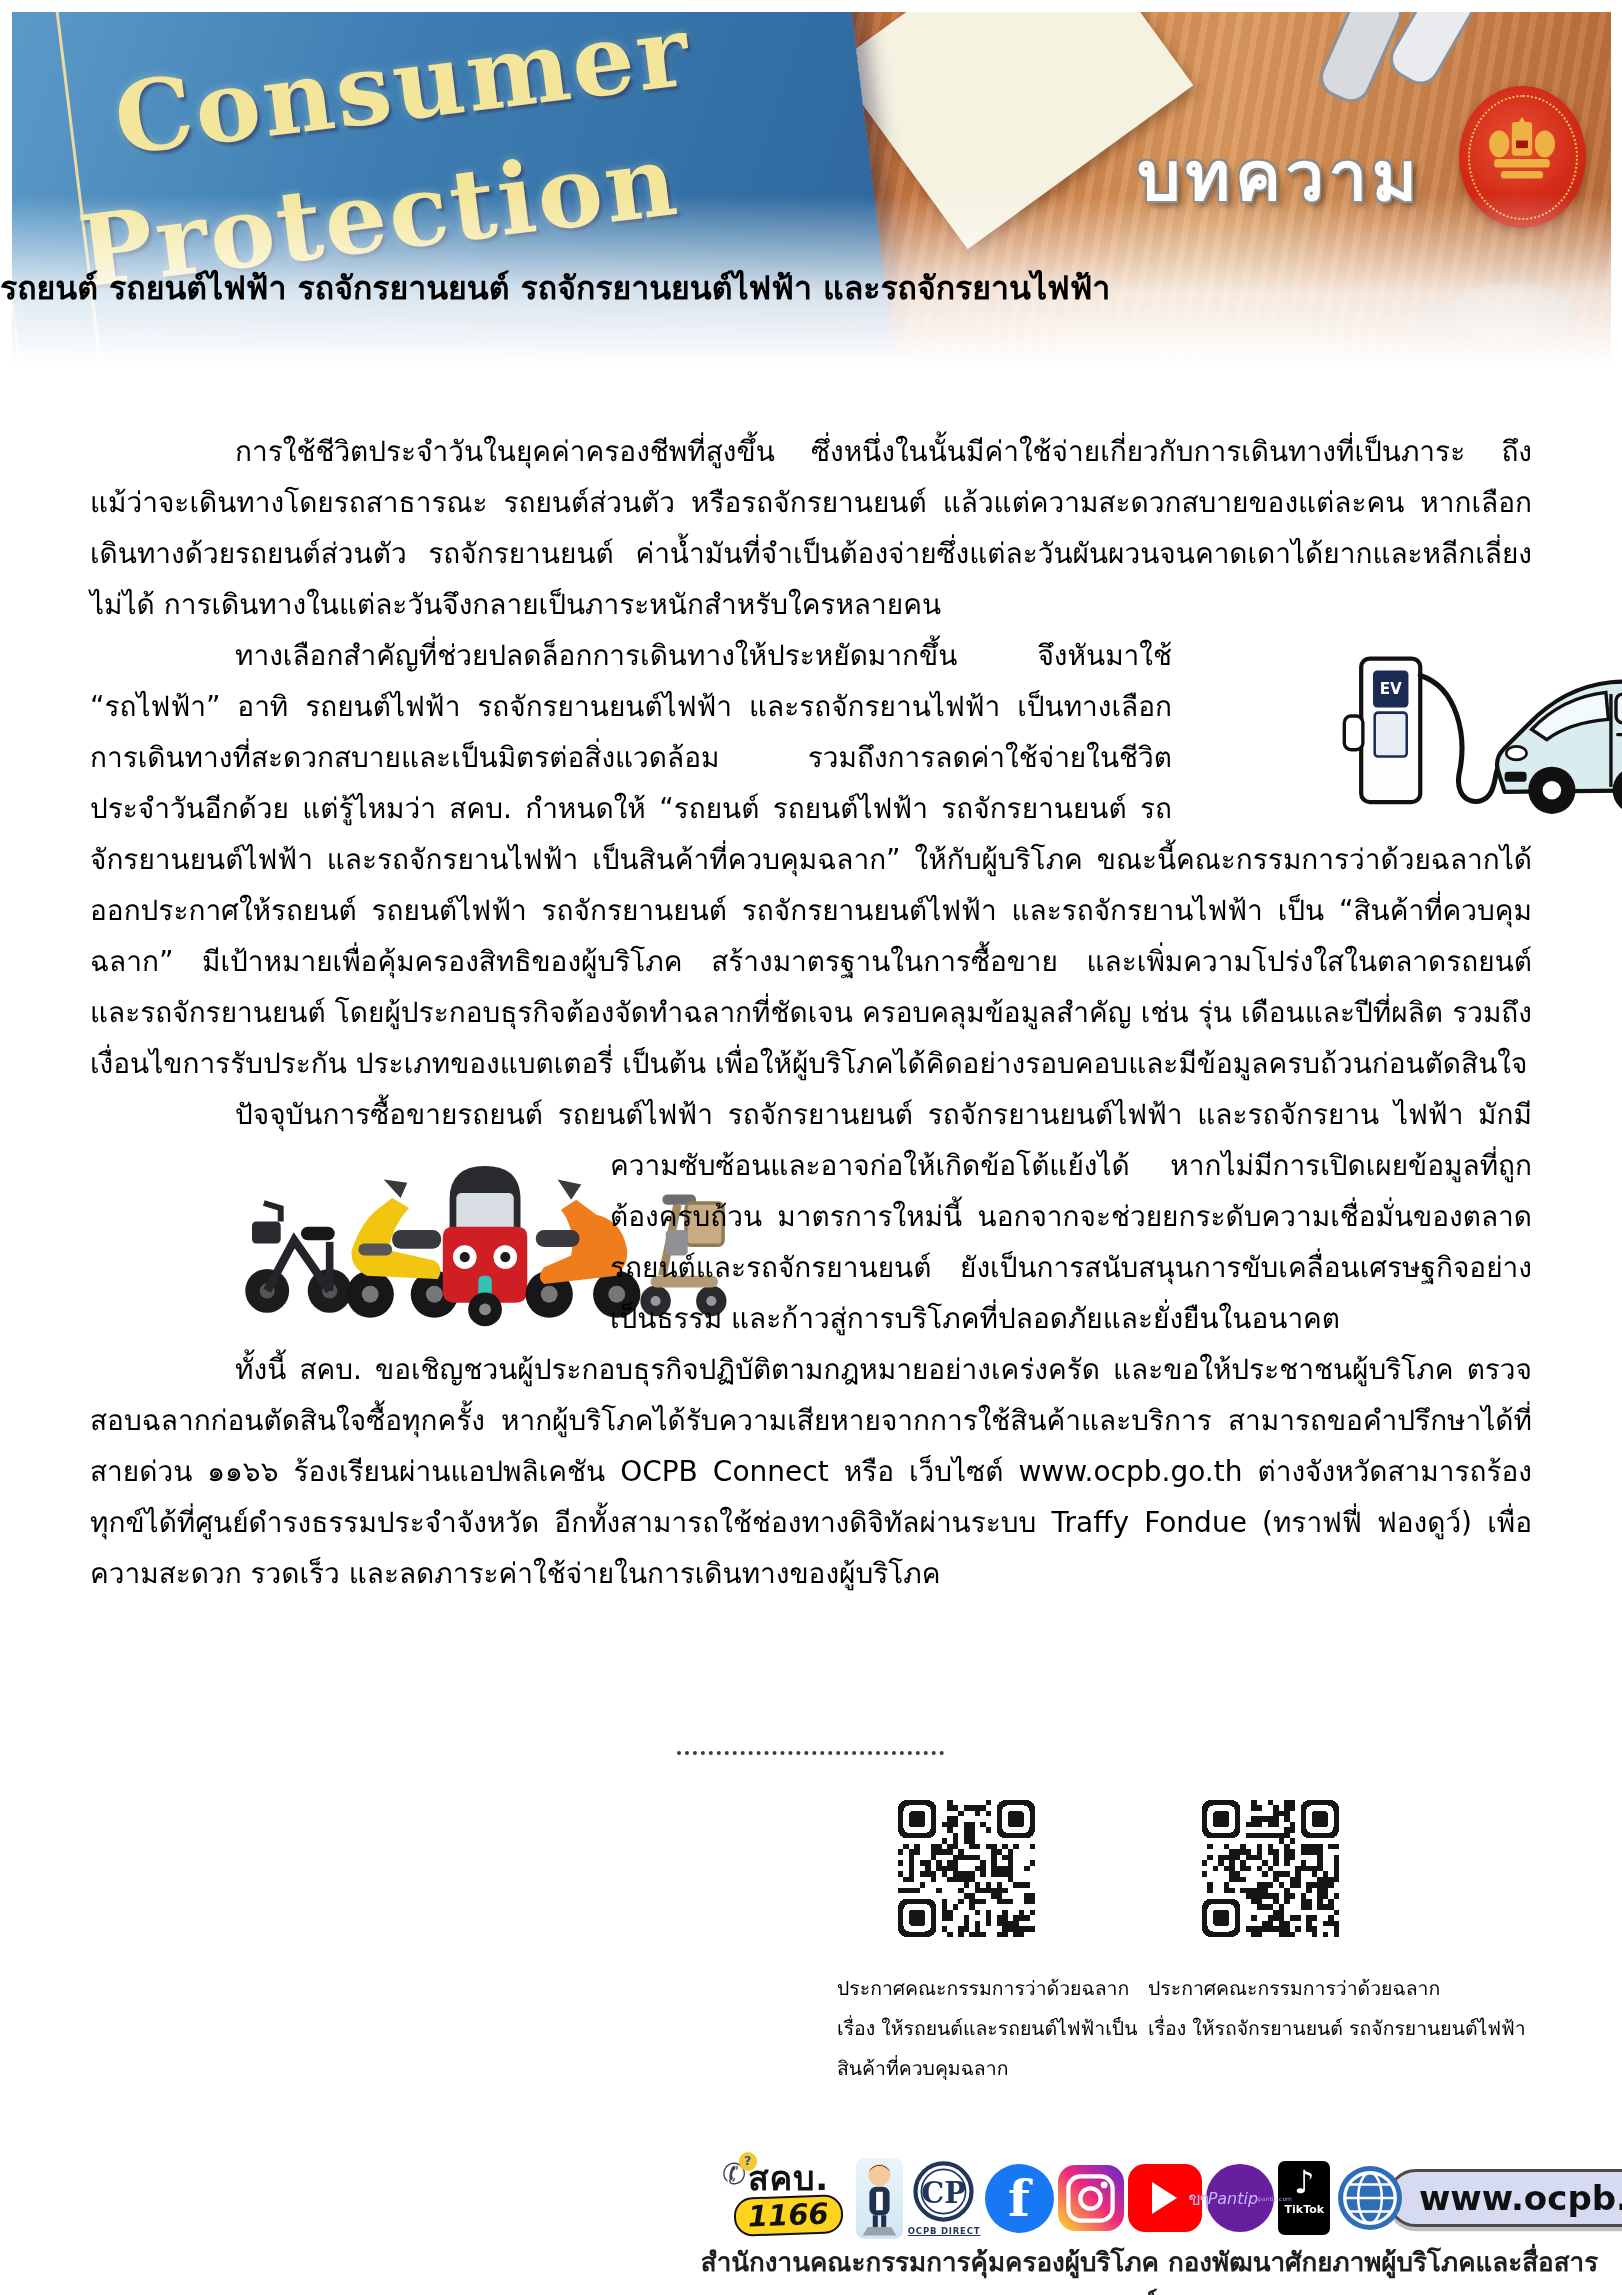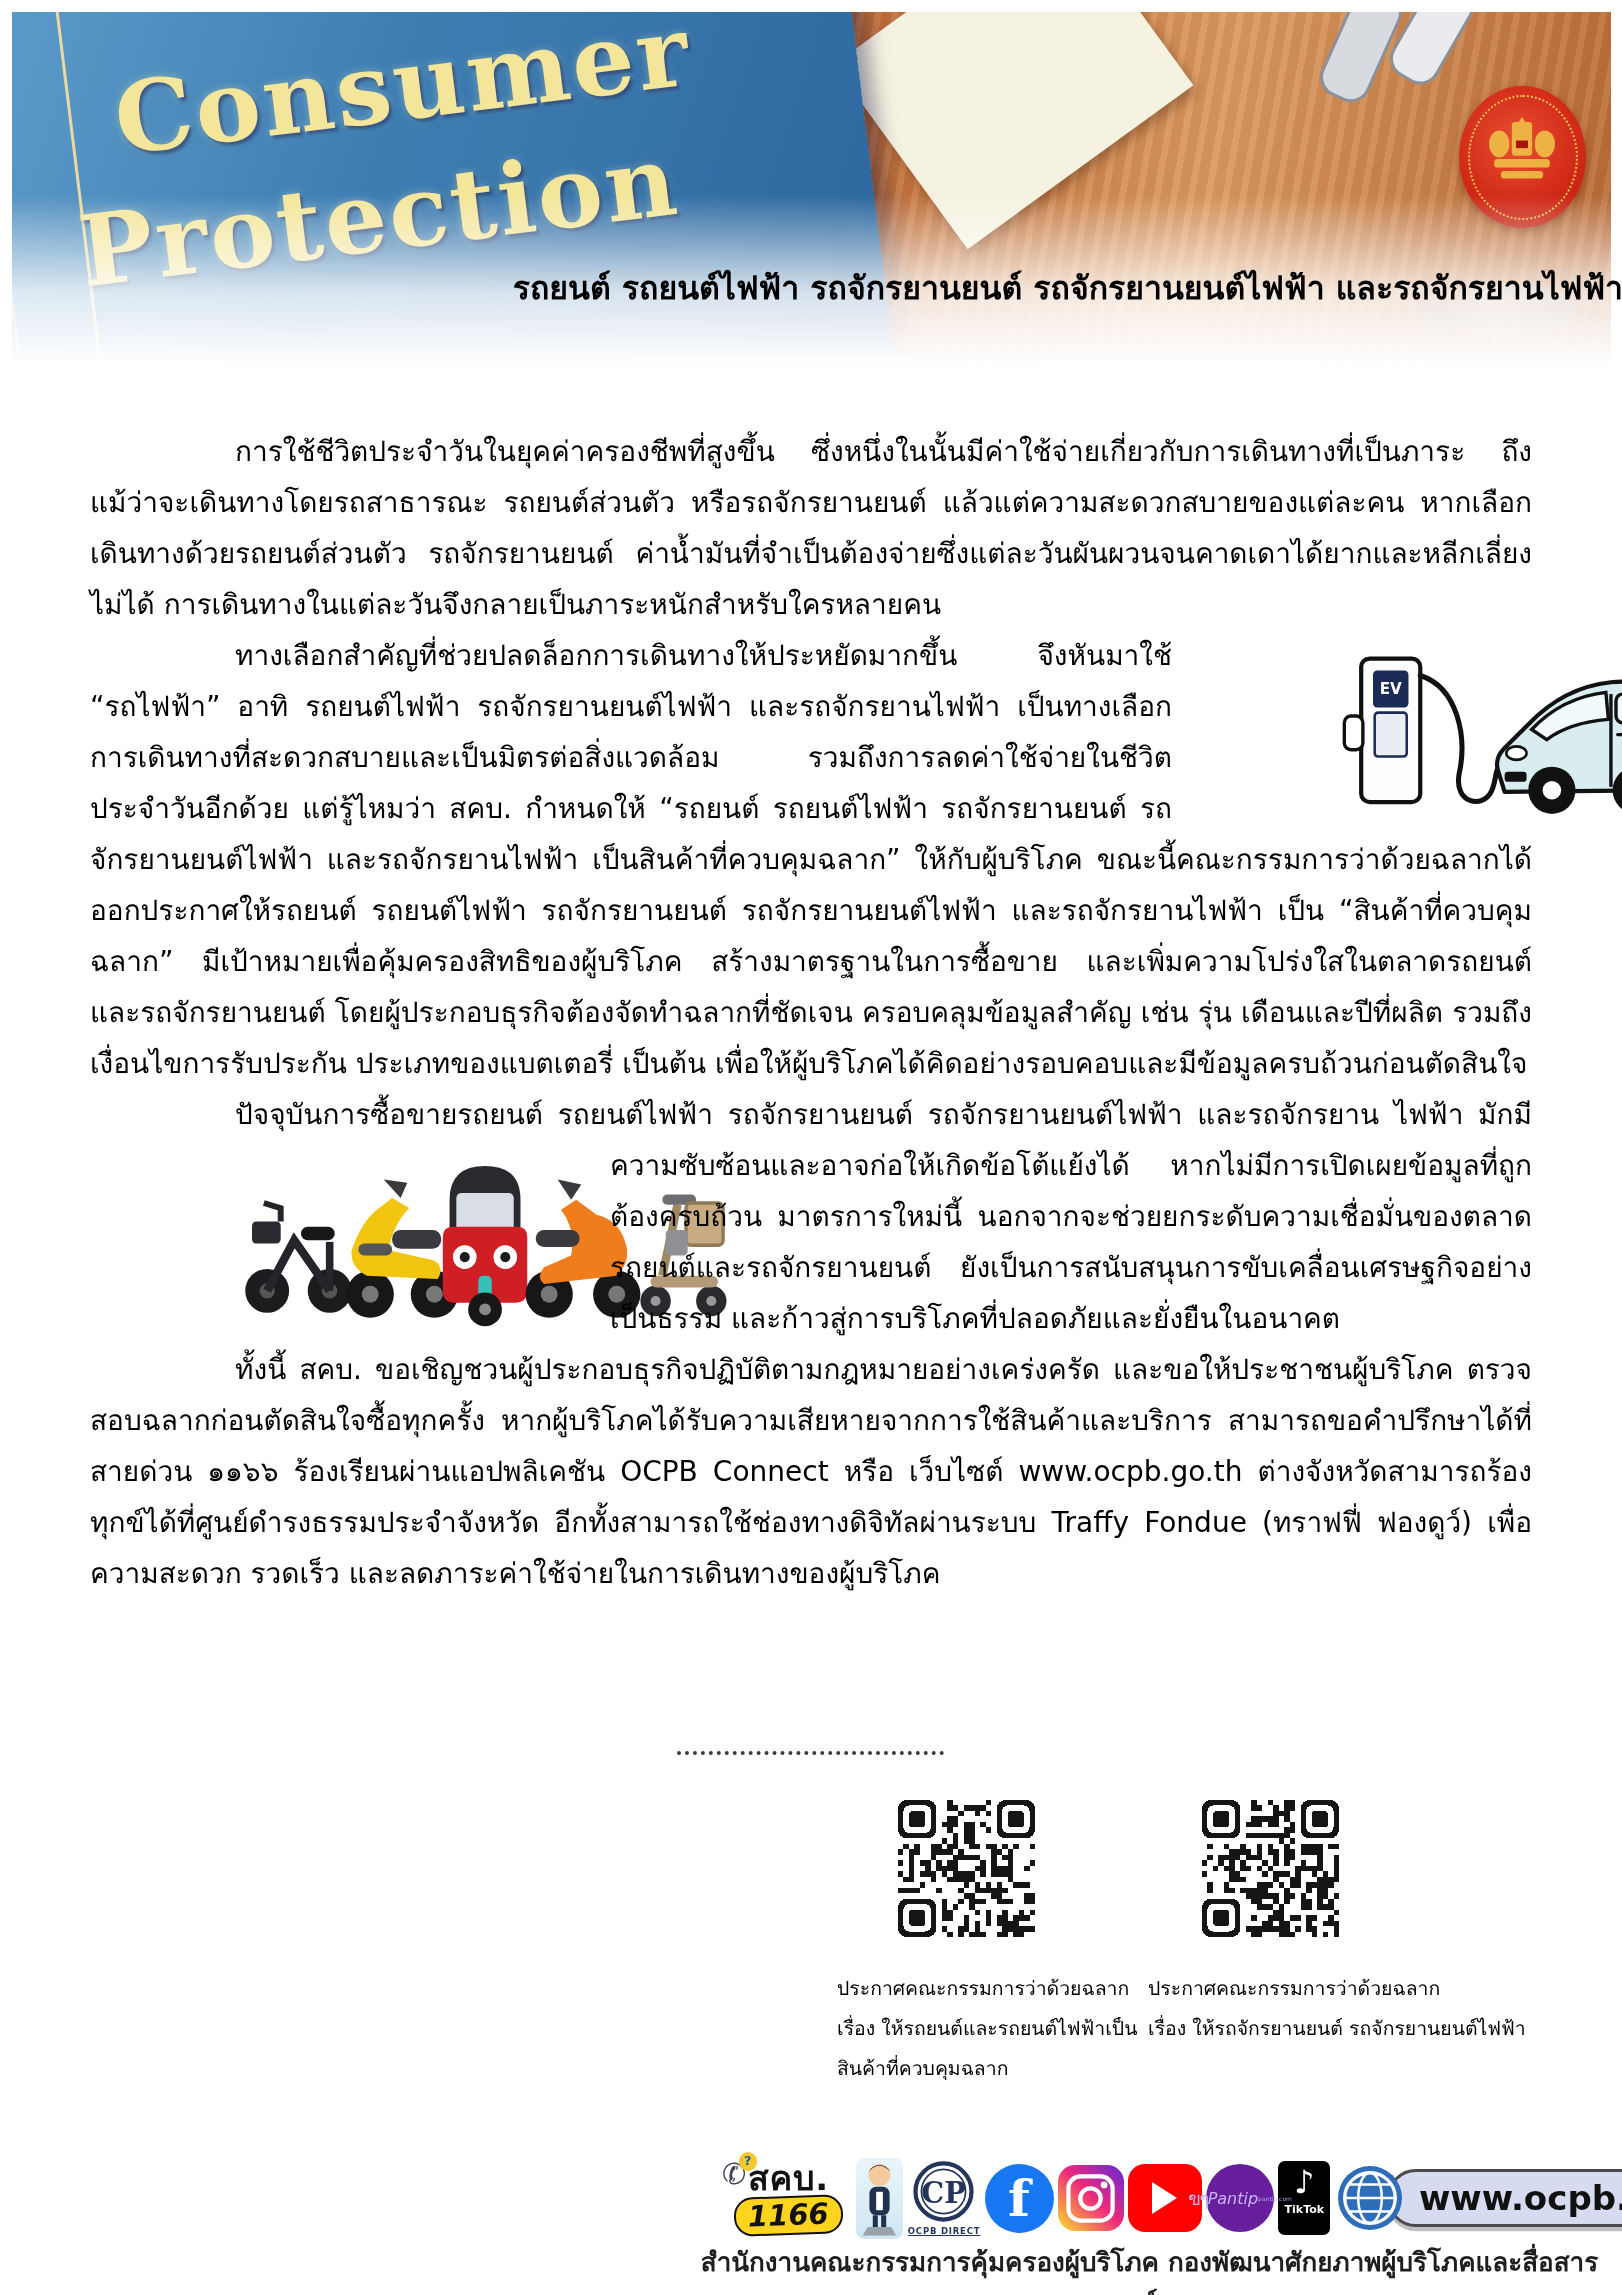--- a/index.html
+++ b/index.html
@@ -39,21 +39,21 @@
   .seal .ring{position:absolute;inset:8.5px;border:2.5px dotted #f2c14e;border-radius:50%;}
   .seal .emblem{position:absolute;left:25px;top:29px;width:76px;height:73px;}
   .gavel{position:absolute;left:1386px;top:254px;width:211px;height:110px;opacity:.45;}
   .gavel .head{position:absolute;left:51px;top:17px;width:127px;height:59px;border-radius:50%;
         background:radial-gradient(circle at 40% 40%,#cfcfcf,#7e7e7e);}
   .gavel .knob{position:absolute;left:17px;top:34px;width:42px;height:37px;border-radius:50%;background:#8d8d8d;}
   .fade{position:absolute;left:0;right:0;bottom:0;height:177px;z-index:3;
         background:linear-gradient(to bottom,rgba(255,255,255,0) 0%,rgba(255,255,255,.8) 55%,#fff 96%);}
 
   
-  .title-wrap{position:absolute;top:259px;left:0;right:0;z-index:6;text-align:right;
+  .title-wrap{position:absolute;top:259px;left:0;right:0;z-index:6;text-align:left;
         font-weight:bold;font-size:32px;line-height:59px;color:#000;}
 
   
   .article{position:absolute;top:426px;left:90px;width:1442px;z-index:4;
         font-size:28px;line-height:51px;text-align:justify;}
   .article p{margin:0;text-indent:145px;}
   .float-car{float:right;width:338px;height:189px;margin:5px 0 5px 22px;shape-outside:margin-box;}
   .float-scooters{float:left;width:495px;height:179px;margin:8.5px 25px 5px 0;}
 
   
@@ -116,20 +116,21 @@
       <div class="stripe3"></div>
       <div class="book-text">
         <div class="l1">Consumer</div>
         <div class="l2">Protection</div>
       </div>
     </div>
     <div class="gavel">
       <div class="head"></div>
         <div class="knob"></div>
     </div>
+    <div class="banner-label">บทความ</div>
     <div class="seal">
       <div class="ring"></div>
       <svg class="emblem" viewBox="0 0 90 86">
         <rect x="33" y="8" width="24" height="40" rx="4" fill="#eeb244"></rect>
         <path d="M45 2 L53 14 L37 14 Z" fill="#eeb244"></path>
         <ellipse cx="18" cy="34" rx="12" ry="16" fill="#eeb244"></ellipse>
         <ellipse cx="72" cy="34" rx="12" ry="16" fill="#eeb244"></ellipse>
         <rect x="12" y="52" width="66" height="10" rx="4" fill="#eeb244"></rect>
         <rect x="20" y="66" width="50" height="9" rx="4" fill="#eeb244"></rect>
         <rect x="38" y="30" width="14" height="9" fill="#a81309"></rect>

